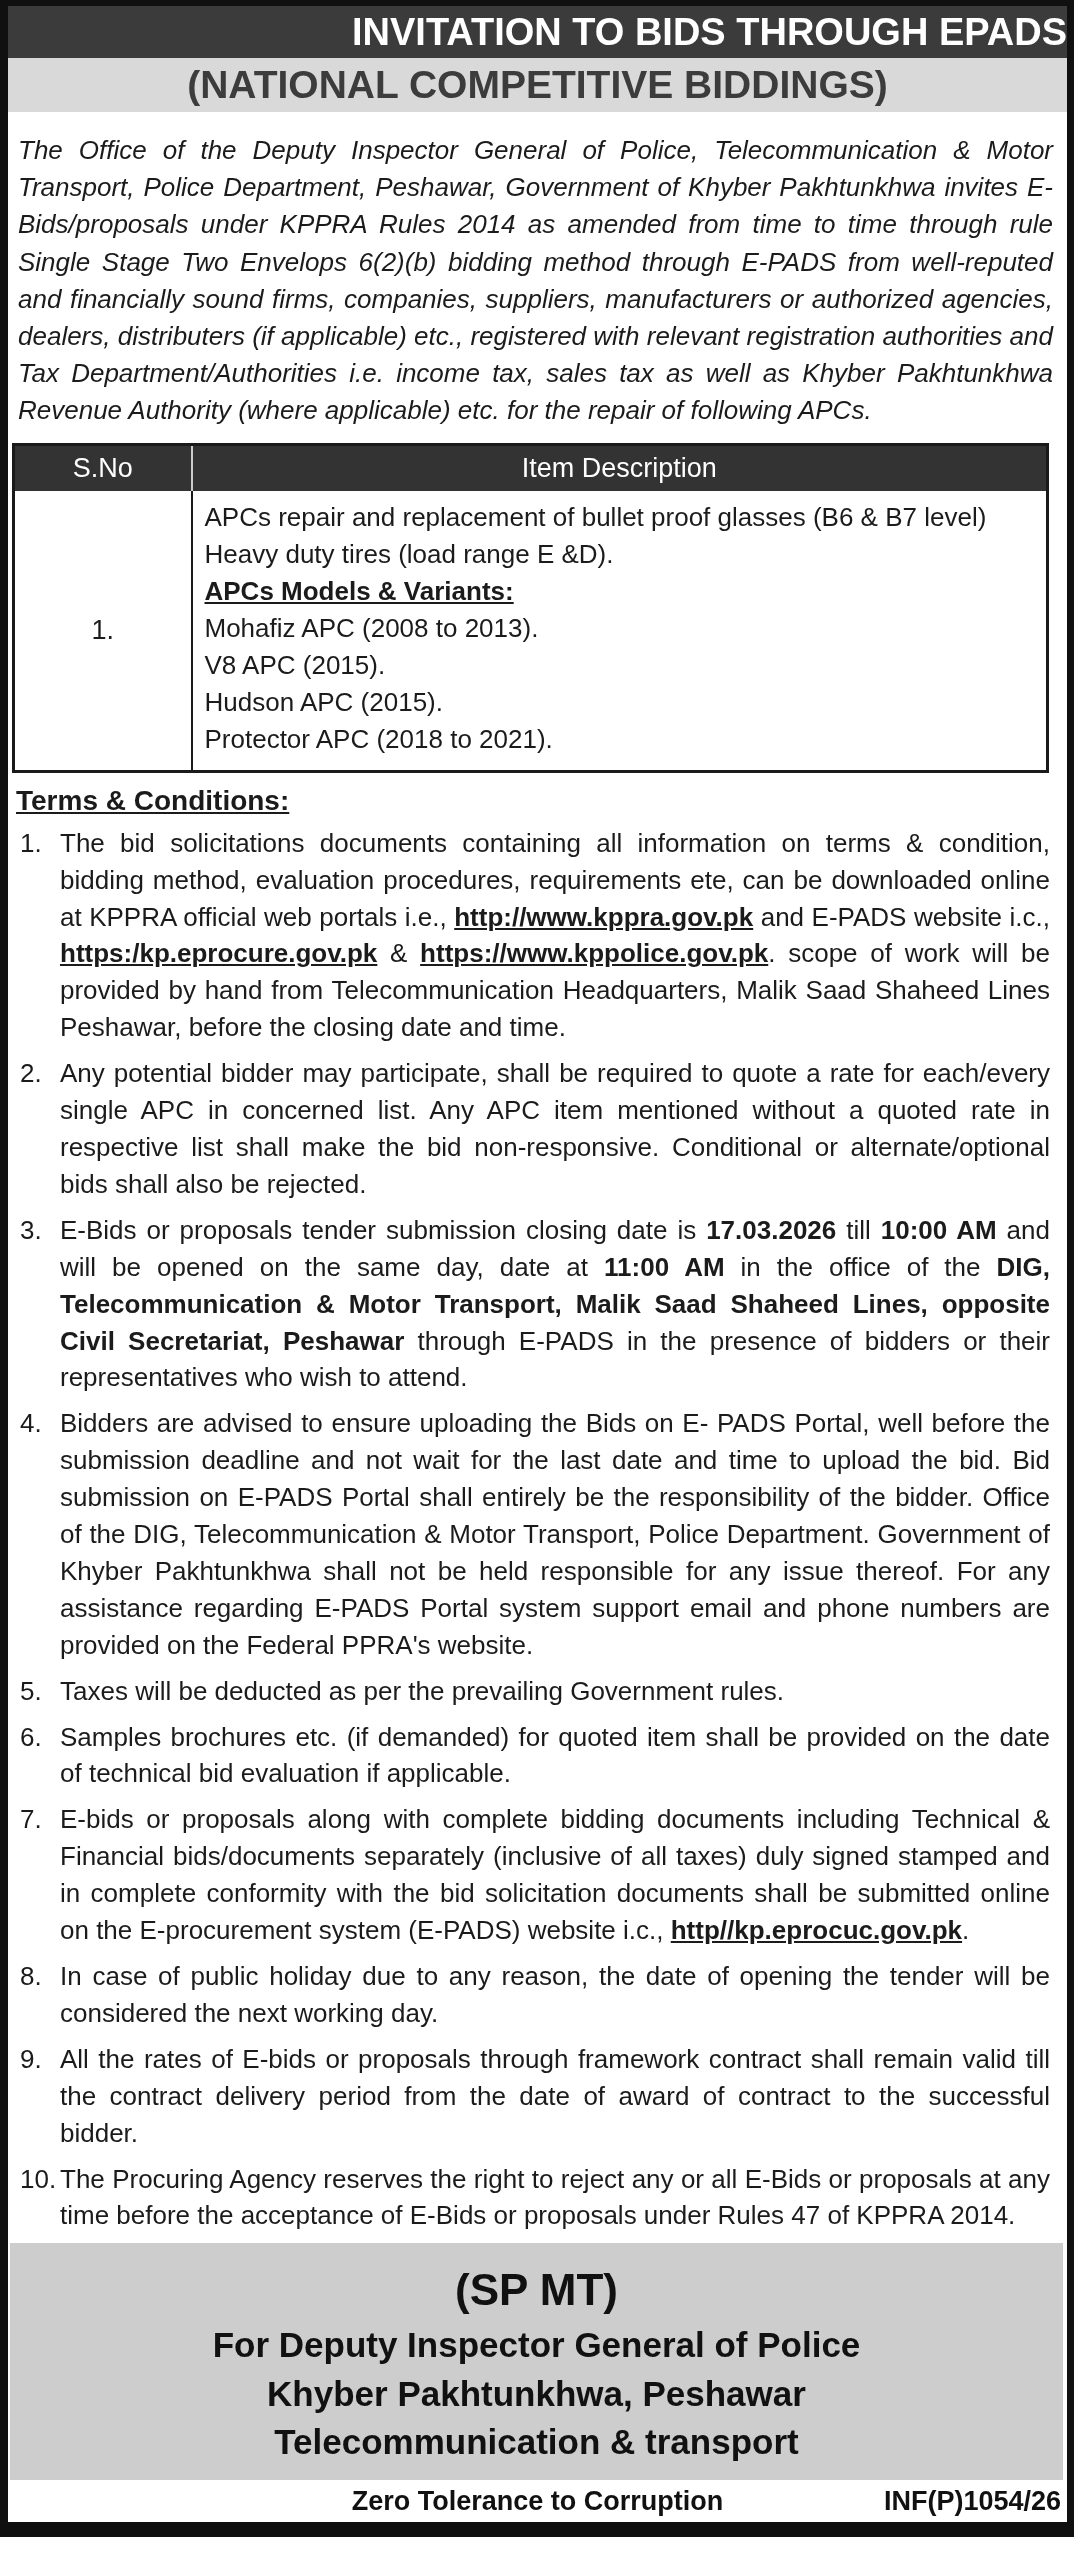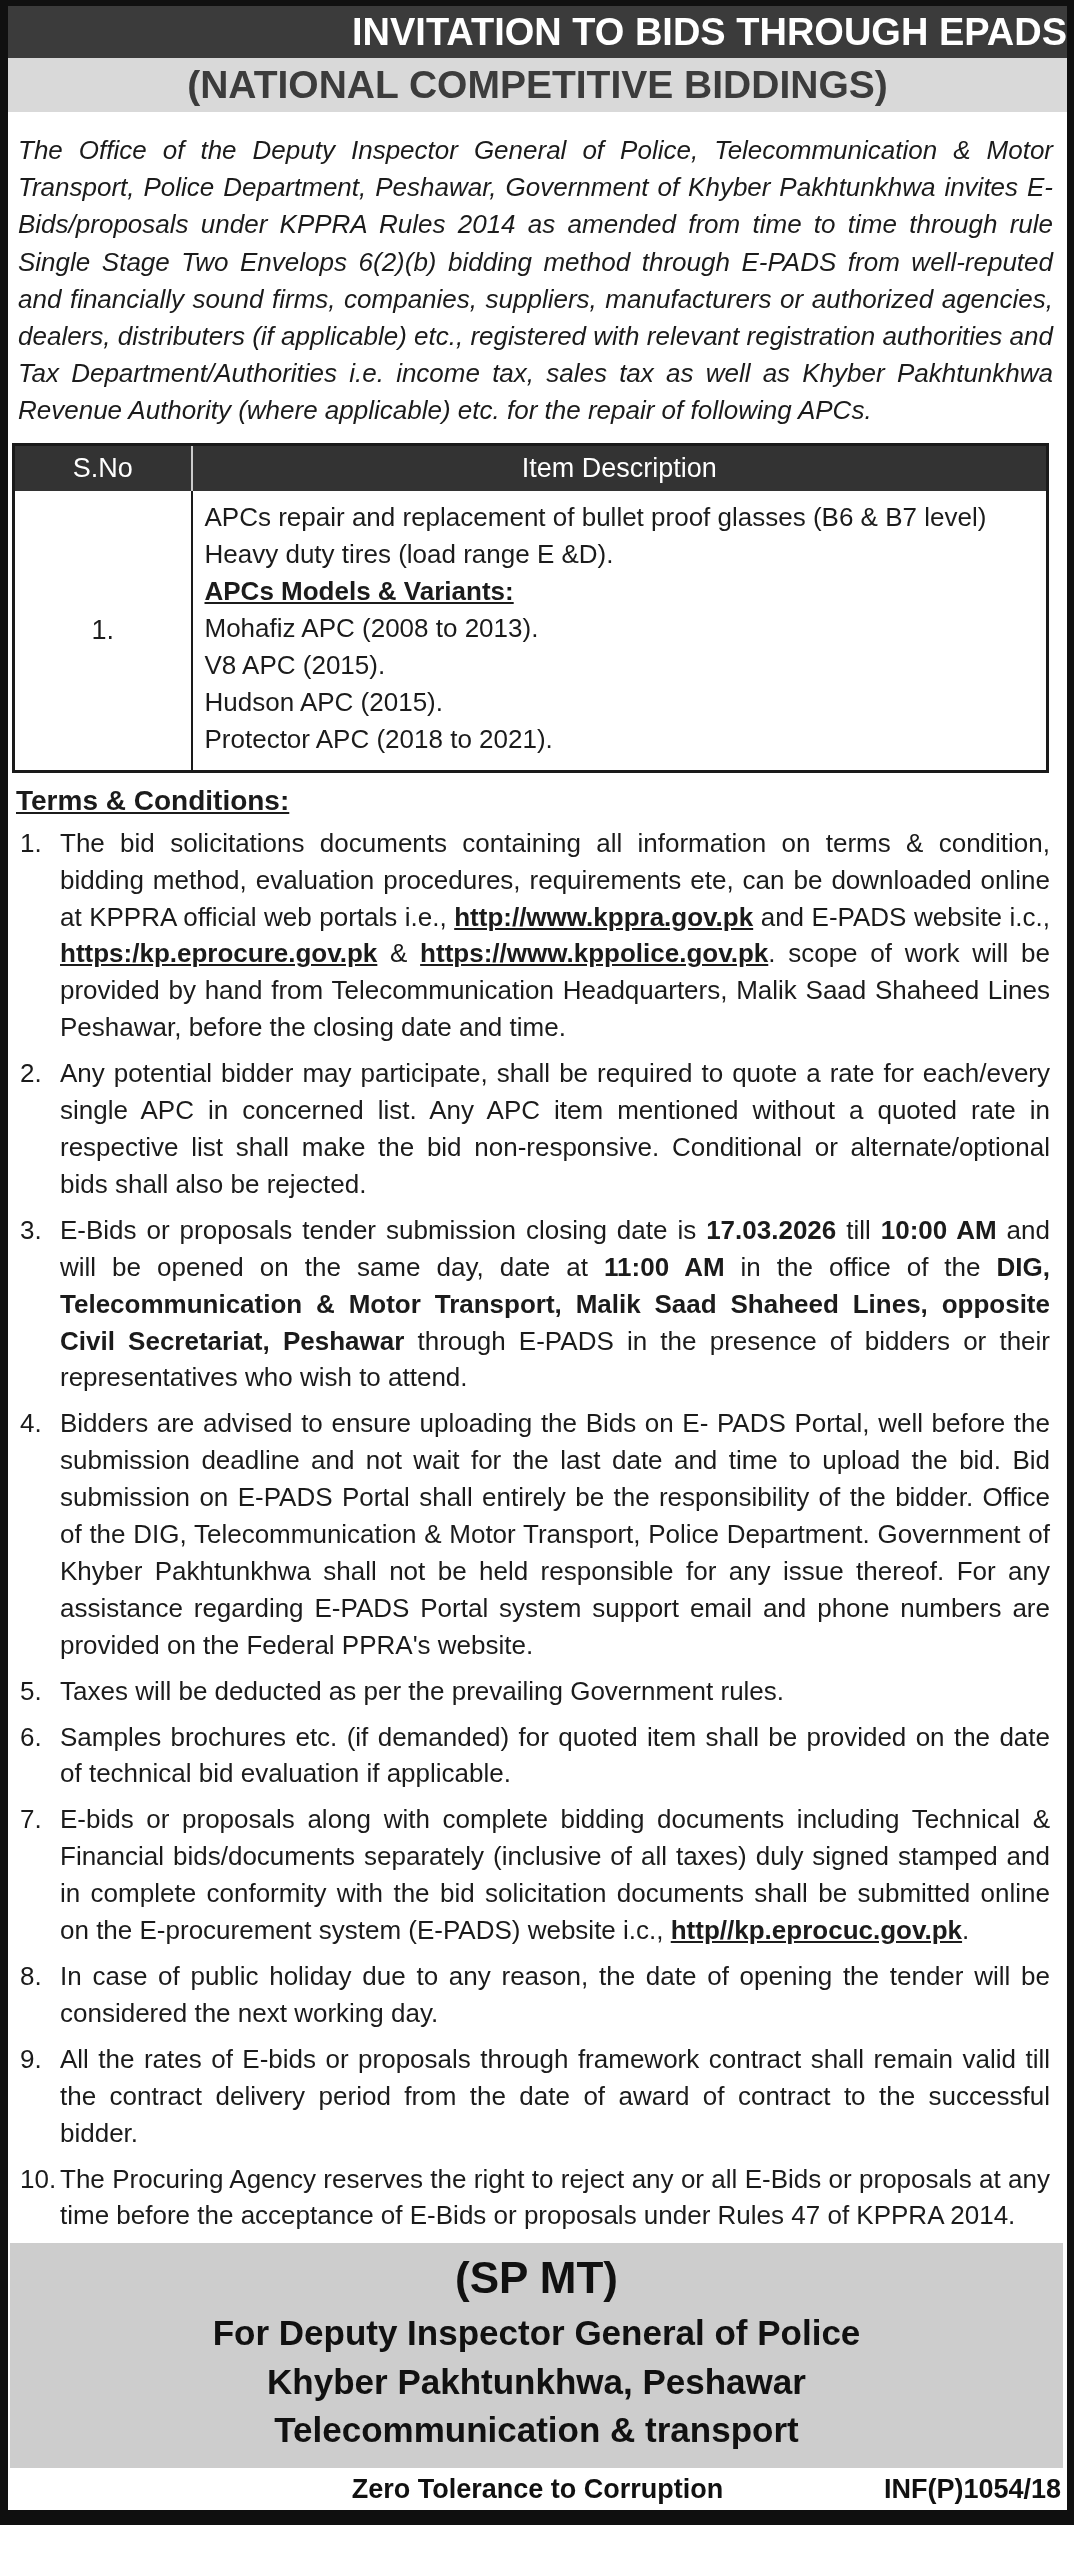--- a/index.html
+++ b/index.html
@@ -102,21 +102,21 @@
     text-align: justify;
     padding-right: 17px;
   }
   .term .txt .b { font-weight: bold; }
   .term .txt .u { text-decoration: underline; }
 
   .footer-band {
     background: #cdcdcd;
     margin: 8px 4px 0 2px;
     text-align: center;
-    padding: 8px 0 14px 0;
+    padding: 20px 0 14px 0;
   }
   .footer-band .sp-mt {
     font-size: 44px;
     font-weight: bold;
     color: #111111;
     margin: 2px 0 6px 0;
   }
   .footer-band .sig {
     font-size: 35px;
     font-weight: bold;
@@ -239,18 +239,18 @@
 
   <div class="footer-band">
     <div class="sp-mt">(SP MT)</div>
     <div class="sig">For Deputy Inspector General of Police</div>
     <div class="sig">Khyber Pakhtunkhwa, Peshawar</div>
     <div class="sig">Telecommunication &amp; transport</div>
   </div>
 
   <div class="slogan-bar">
     <div class="slogan">Zero Tolerance to Corruption</div>
-    <div class="ref">INF(P)1054/18</div>
+    <div class="ref">INF(P)1054/26</div>
   </div>
 
   <div class="bottom-bar"></div>
 
 </div>
 
 </body></html>

